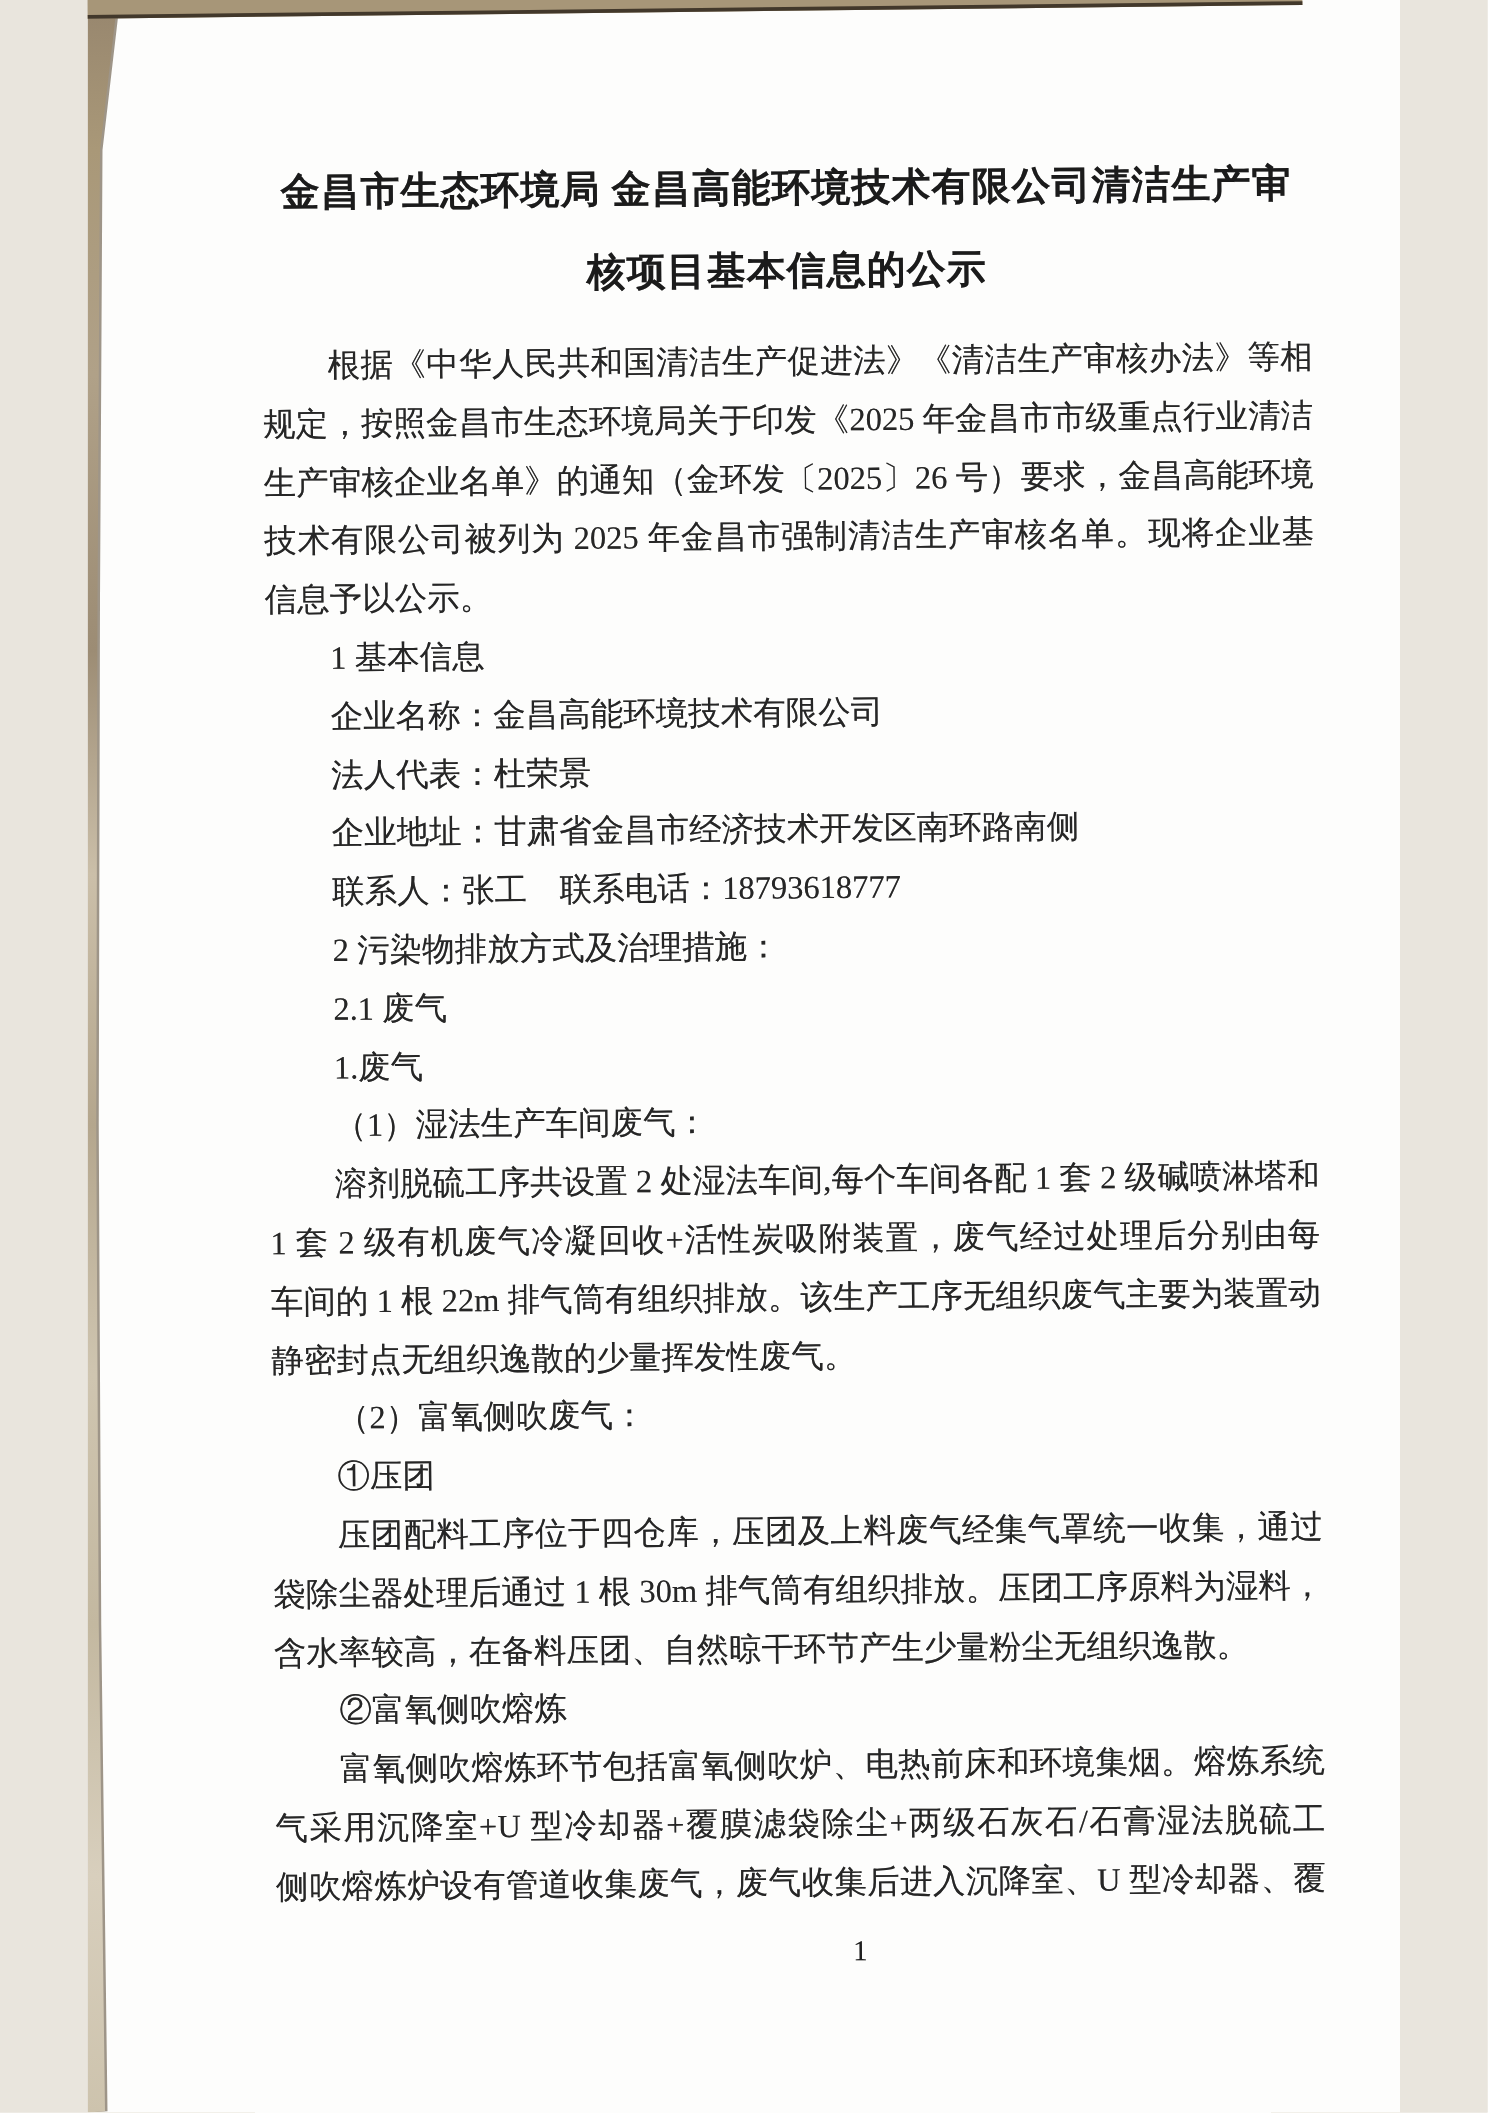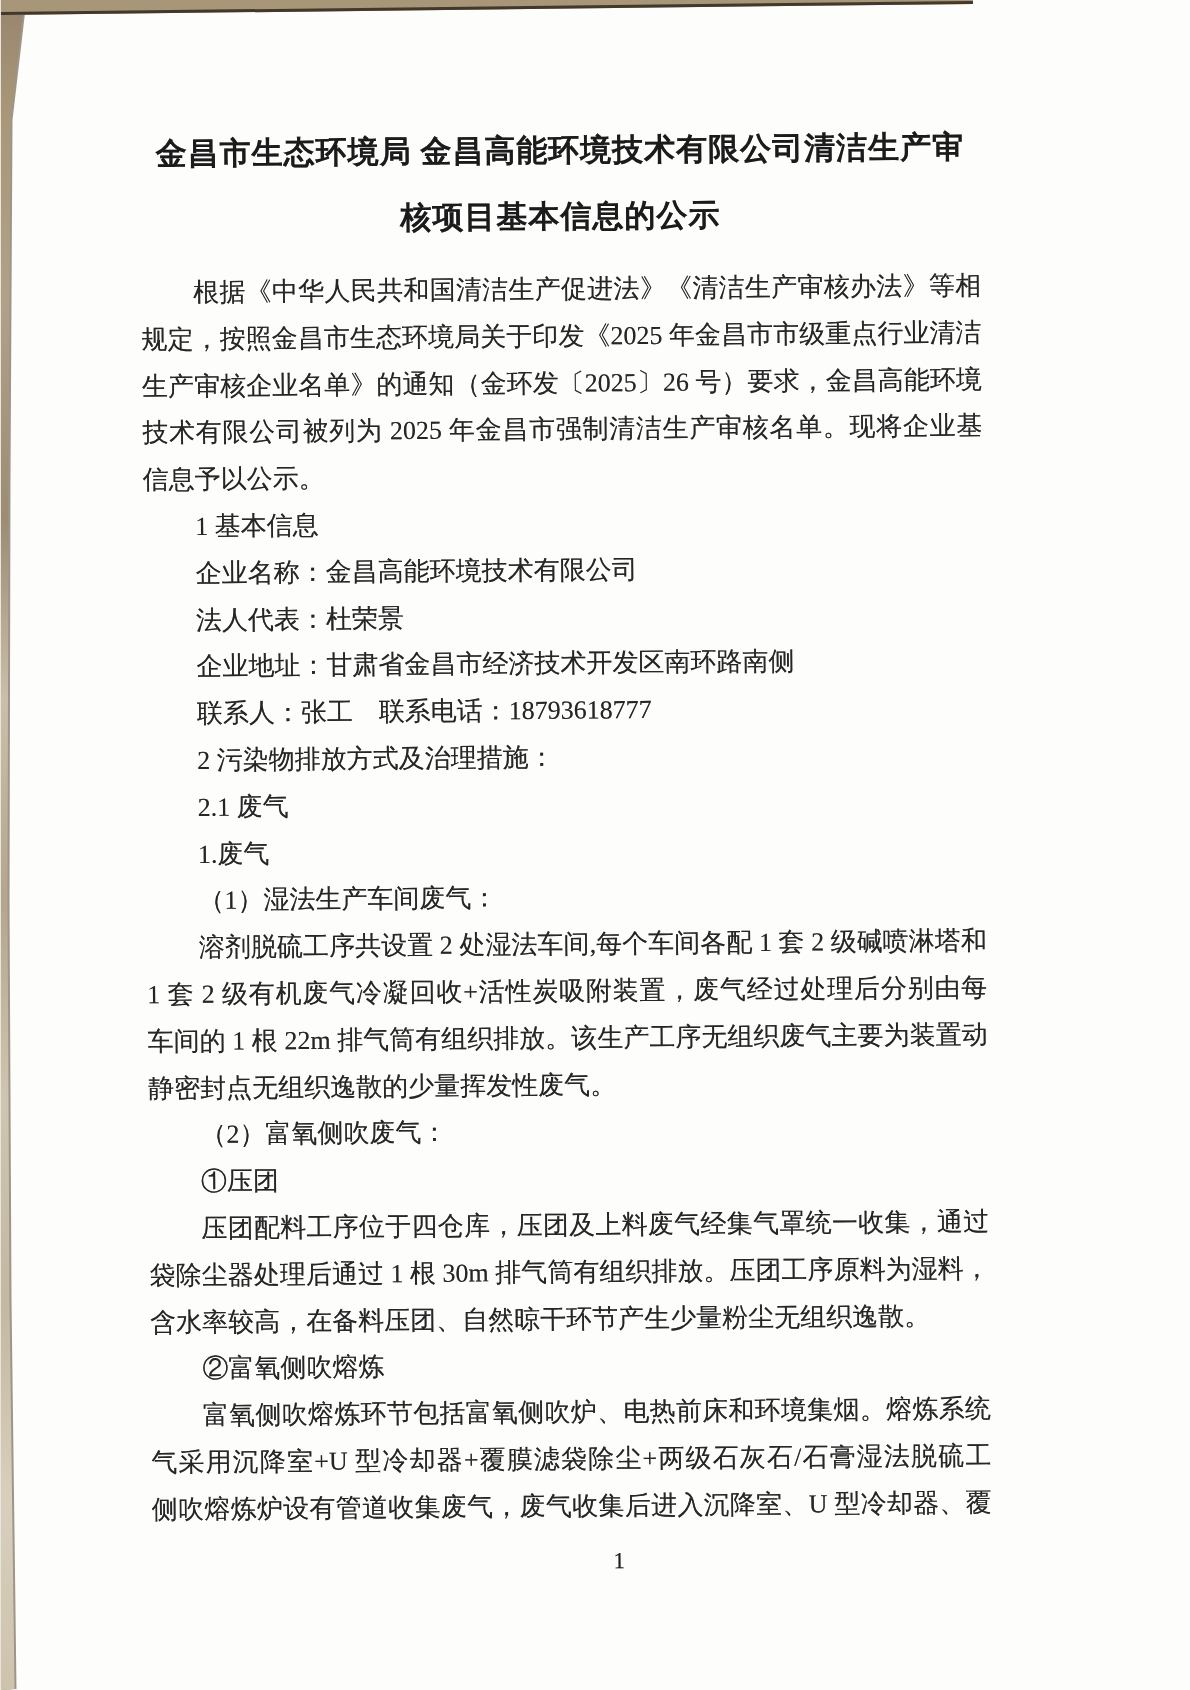--- a/index.html
+++ b/index.html
@@ -1,18 +1,18 @@
 <!DOCTYPE html>
 <html><head>
 <meta charset="utf-8">
 <style>
   html, body { margin:0; padding:0; background:#e9e5dd; }
   .scan {
     position:relative;
-    width:1189px; height:1690px;
+    width:1050px; height:1690px;
     margin:0 auto;
     background:#fdfdfc;
     overflow:hidden;
     font-family:"Liberation Serif","DejaVu Serif",serif;
     color:#262626;
   }
   
   .left-strip-dark{
     position:absolute; top:0; left:0; width:34px; height:1690px;
     background:#6b5d4a; opacity:.65;

